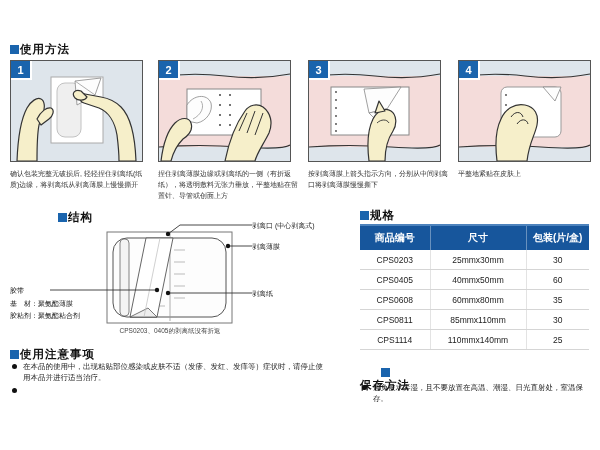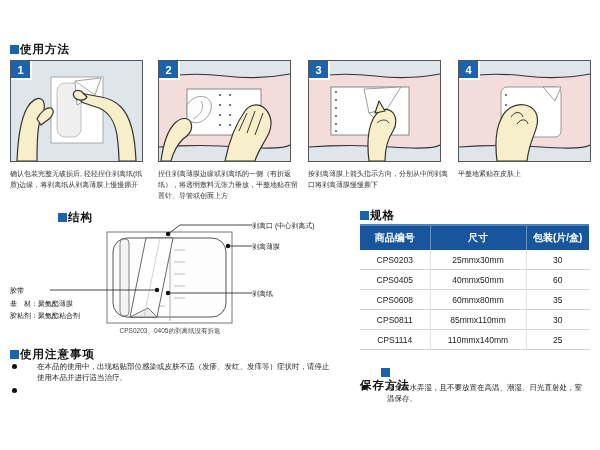--- a/index.html
+++ b/index.html
@@ -26,21 +26,21 @@
   #spec-table th{background:#17569c;color:#fff;font-size:10px;font-weight:bold;height:22px;
                  border-right:1px solid rgba(255,255,255,.35);text-align:center;}
   #spec-table th:last-child{border-right:none;}
   #spec-table td{font-size:8.5px;color:#222;text-align:center;height:17px;
                  border-bottom:1px solid #d5d5d5;border-right:1px solid #e3e3e3;}
   #spec-table td:last-child{border-right:none;}
   
   .blist{position:absolute;}
   .bitem{display:flex;gap:6px;margin-bottom:2px;}
   .bdot{width:5px;height:5px;border-radius:50%;background:#111;flex:0 0 auto;margin-top:3px;}
-  .btext{font-size:7.5px;line-height:11px;color:#222;margin-left:14px;}
+  .btext{font-size:7.5px;line-height:11px;color:#222;}
   .ill-line{stroke:#333;stroke-width:1.1;fill:none;}
   .hand{fill:#f6efca;stroke:#333;stroke-width:1.2;stroke-linejoin:round;}
   .paper{fill:#fdfdfd;stroke:#888;stroke-width:0.8;}
 </style>
 </head>
 <body>
 
 <div id="page">
 
   <div class="abs sec-head" style="left:10px;top:42px;">

